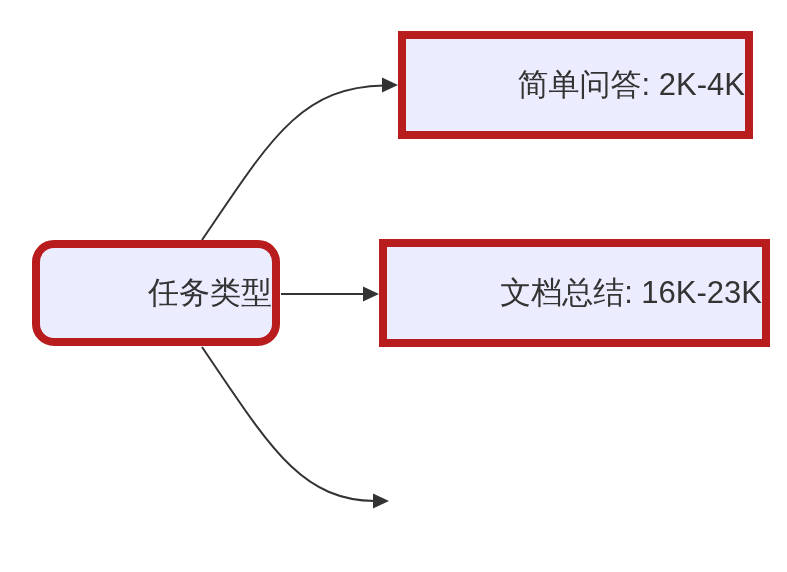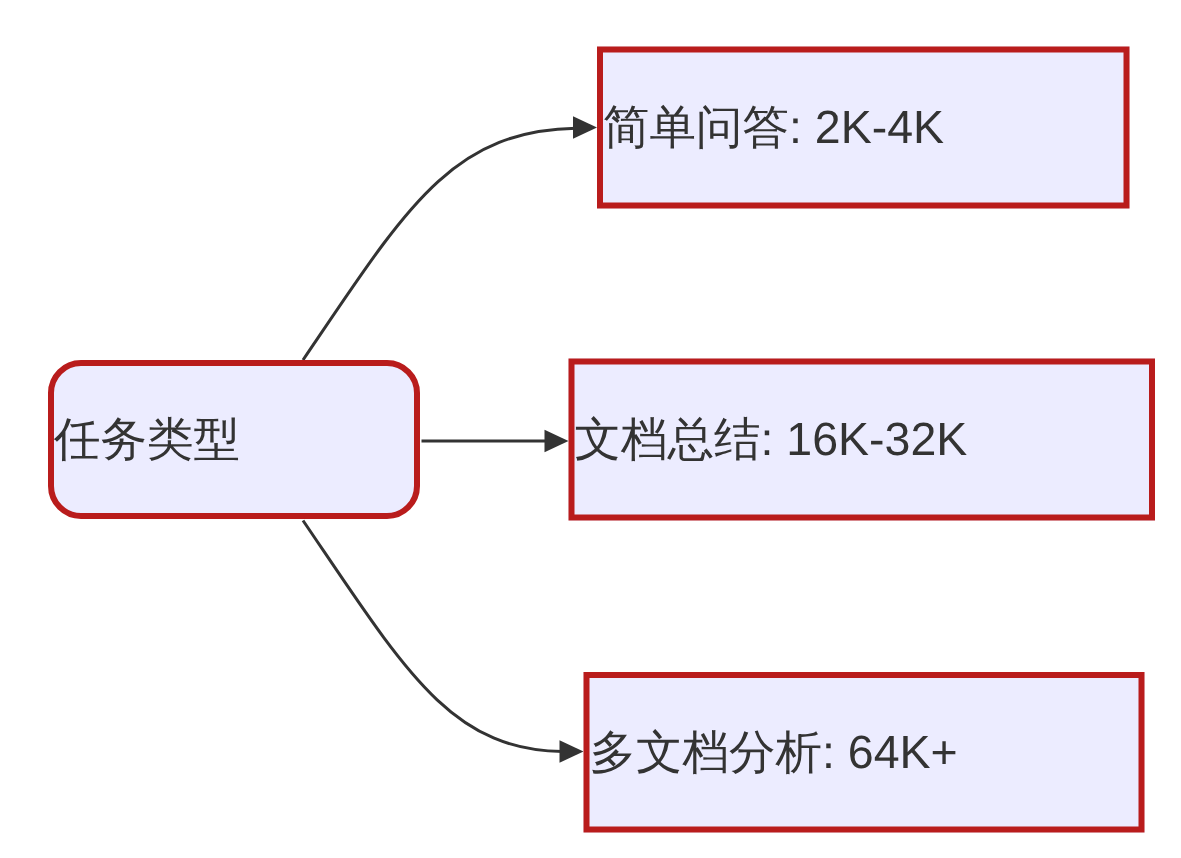--- a/index.html
+++ b/index.html
@@ -19,24 +19,24 @@
     position: absolute;
     left: 0;
     top: 0;
     width: 787px;
     height: 572px;
   }
   .node {
     position: absolute;
     box-sizing: border-box;
     background: #ECECFF;
-    border: 4px solid #b91c1c;
+    border: 8px solid #b91c1c;
     display: flex;
     align-items: center;
-    justify-content: flex-start;
+    justify-content: flex-end;
     color: #333333;
     font-size: 31px;
     line-height: 1.2;
     white-space: nowrap;
   }
   .node-root   { left: 32px;  top: 240px; width: 248px; height: 106px; border-radius: 22px; }
   .node-top    { left: 398px; top: 31px;  width: 355px; height: 108px; }
   .node-mid    { left: 379px; top: 239px; width: 391px; height: 108px; }
   .node-bottom { left: 389px; top: 448px; width: 374px; height: 107px; }
 </style>
@@ -59,20 +59,17 @@
 
   <div class="node node-root">
     <span>任务类型</span>
   </div>
 
   <div class="node node-top">
     <span>简单问答: 2K-4K</span>
   </div>
 
   <div class="node node-mid">
-    <span>文档总结: 16K-32K</span>
+    <span>文档总结: 16K-23K</span>
   </div>
 
-  <div class="node node-bottom">
-    <span>多文档分析: 64K+</span>
-  </div>
 
 </div>
 
 </body></html>

